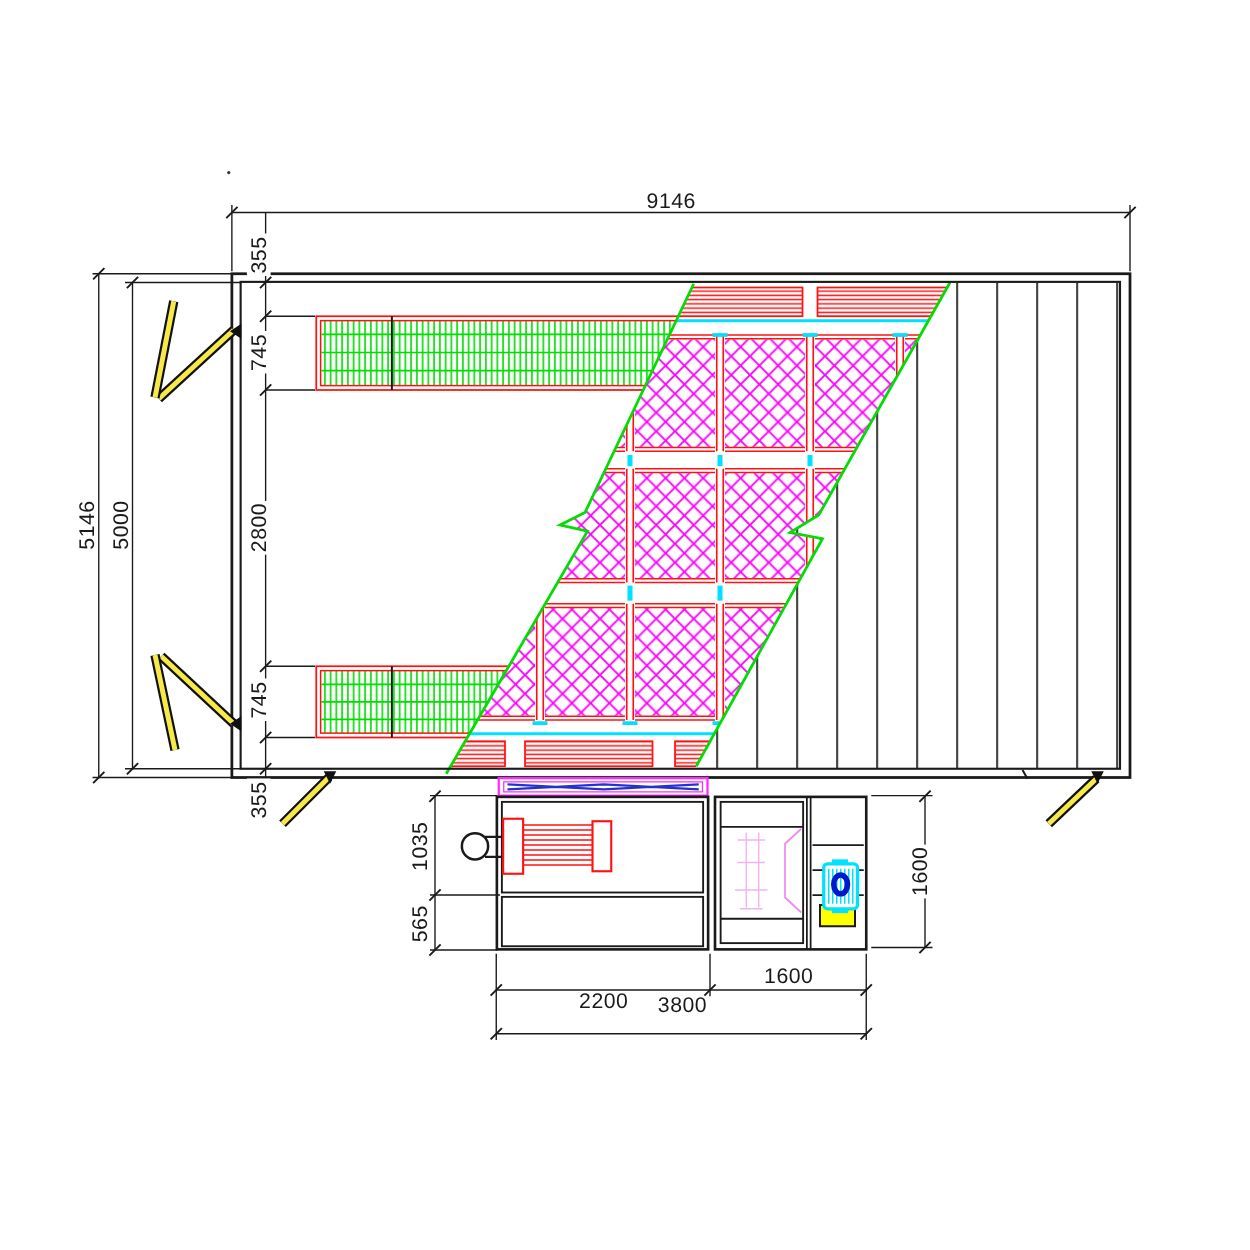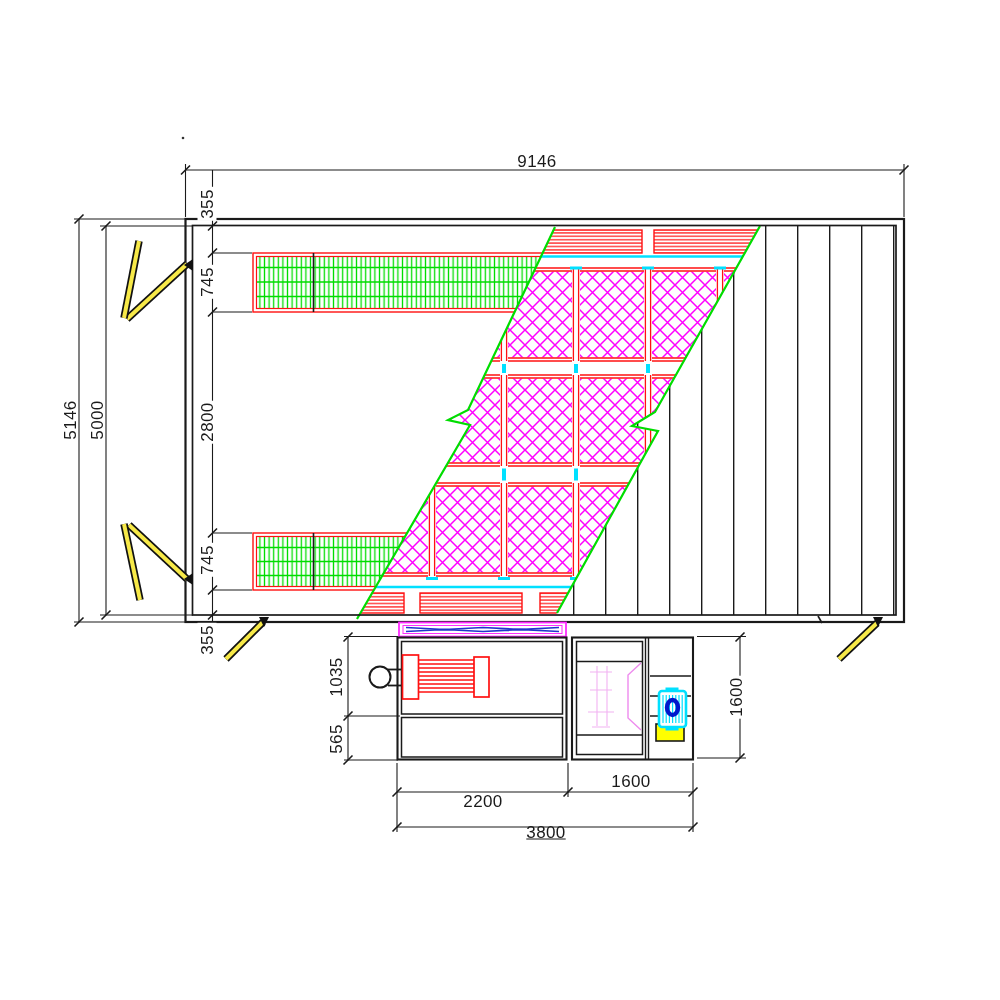--- a/index.html
+++ b/index.html
@@ -384,16 +384,16 @@
   <span class="dim rot bg" style="left:207px; top:422px;">2800</span>
   <span class="dim rot bg" style="left:207px; top:560px;">745</span>
   <span class="dim rot bg" style="left:207px; top:640px;">355</span>
   <span class="dim rot" style="left:70px; top:420px;">5146</span>
   <span class="dim rot" style="left:97px; top:420px;">5000</span>
   <span class="dim rot" style="left:336px; top:677px;">1035</span>
   <span class="dim rot" style="left:336px; top:739px;">565</span>
   <span class="dim rot bg" style="left:736px; top:697px;">1600</span>
   <span class="dim" style="left:483px; top:801px;">2200</span>
   <span class="dim" style="left:631px; top:781px;">1600</span>
-  <span class="dim" style="left:546px; top:832px;text-decoration:underline;">3800</span>
+  <span class="dim" style="left:546px; top:804px;">3800</span>
 </div>
 
 </div>
 
 </body></html>

